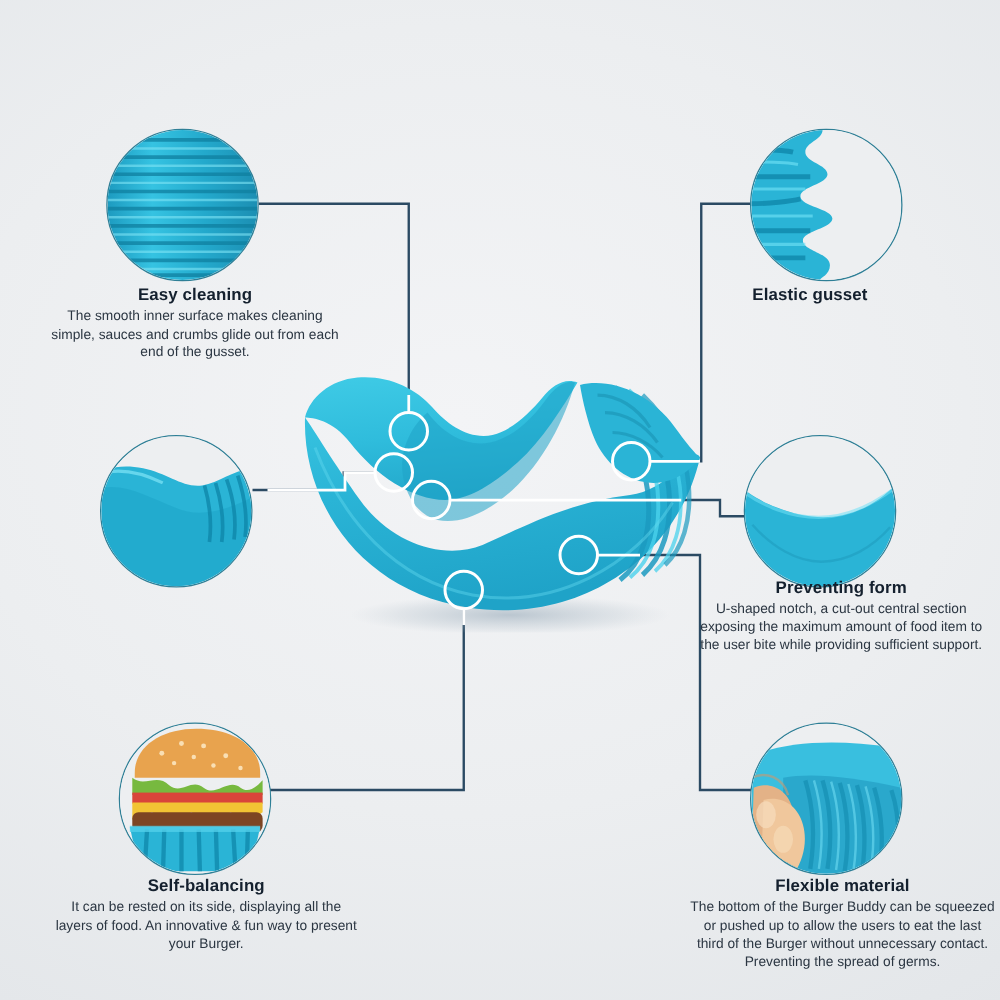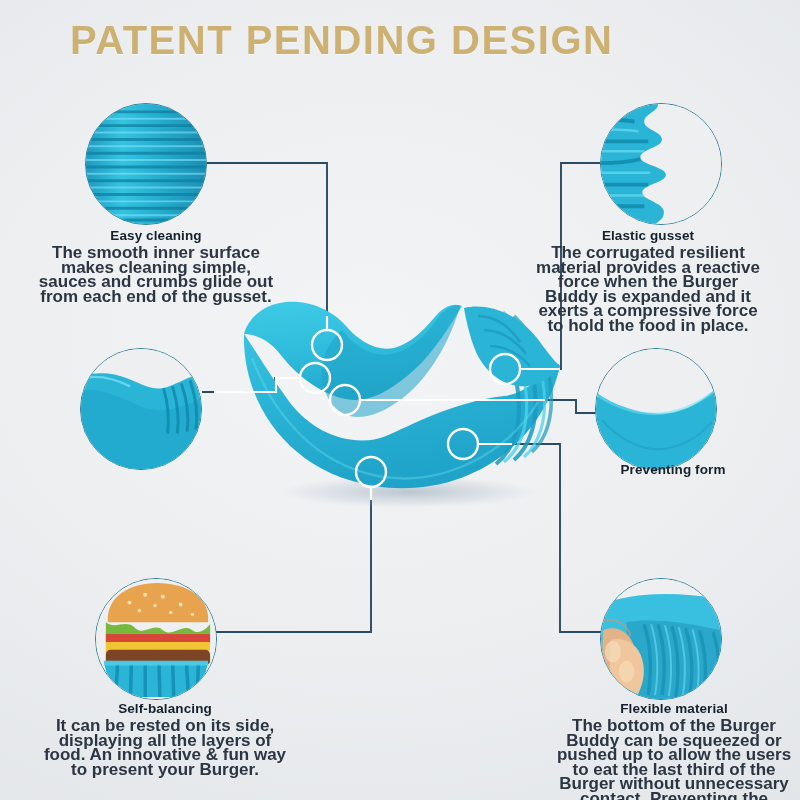--- a/index.html
+++ b/index.html
@@ -84,39 +84,37 @@
     color: #23303f;
   }
   .callout .c-title {
     font-size: 13.5px;
     font-weight: bold;
     color: #14202e;
     margin-bottom: 3px;
     letter-spacing: 0.1px;
   }
   .callout .c-body {
-    font-size: 17px;
+    font-size: 11px;
     line-height: 14.6px;
     color: #2b3642;
-    font-weight: bold;
   }
 
   #callout-easy-cleaning  { left: 38px;  top: 228px; width: 236px; }
   #callout-elastic-gusset { left: 532px; top: 228px; width: 232px; }
   #callout-touch-cue      { left: 40px;  top: 462px; width: 250px; }
   #callout-ergonomic-form { left: 552px; top: 462px; width: 242px; }
   #callout-self-balancing { left: 42px;  top: 701px; width: 246px; }
   #callout-flexible-mat   { left: 552px; top: 701px; width: 244px; }
 </style>
 </head>
 <body>
 
 <div id="canvas">
 
-  <div id="title">PATENT PENDING DESIGN</div>
 
   <svg class="layer" id="connector-layer" viewBox="0 0 800 800">
     <g fill="none" stroke="#2b4a63" stroke-width="1.9" stroke-linecap="butt" stroke-linejoin="miter">
 
       <path d="M207,163 L327,163 L327,330"></path>
 
       <path d="M600,163 L561,163 L561,369 L520,369"></path>
 
       <path d="M202,392 L275,392 L275,378 L300,378"></path>
 
@@ -397,26 +395,26 @@
     </g>
   </svg>
 
   <div class="callout" id="callout-easy-cleaning">
     <div class="c-title">Easy cleaning</div>
     <div class="c-body">The smooth inner surface makes cleaning simple, sauces and crumbs glide out from each end of the gusset.</div>
   </div>
 
   <div class="callout" id="callout-elastic-gusset">
     <div class="c-title">Elastic gusset</div>
-    <div class="c-body">The corrugated resilient material provides a reactive force when the Burger Buddy is expanded and it exerts a compressive force to hold the food in place.</div>
   </div>
 
 
   <div class="callout" id="callout-ergonomic-form">
     <div class="c-title">Preventing form</div>
+    <div class="c-body">U-shaped notch, a cut-out central section exposing the maximum amount of food item to the user bite while providing sufficient support.</div>
   </div>
 
   <div class="callout" id="callout-flexible-mat">
     <div class="c-title">Flexible material</div>
     <div class="c-body">The bottom of the Burger Buddy can be squeezed or pushed up to allow the users to eat the last third of the Burger without unnecessary contact. Preventing the spread of germs.</div>
   </div>
 
   <div class="callout" id="callout-self-balancing">
     <div class="c-title">Self-balancing</div>
     <div class="c-body">It can be rested on its side, displaying all the layers of food. An innovative &amp; fun way to present your Burger.</div>

